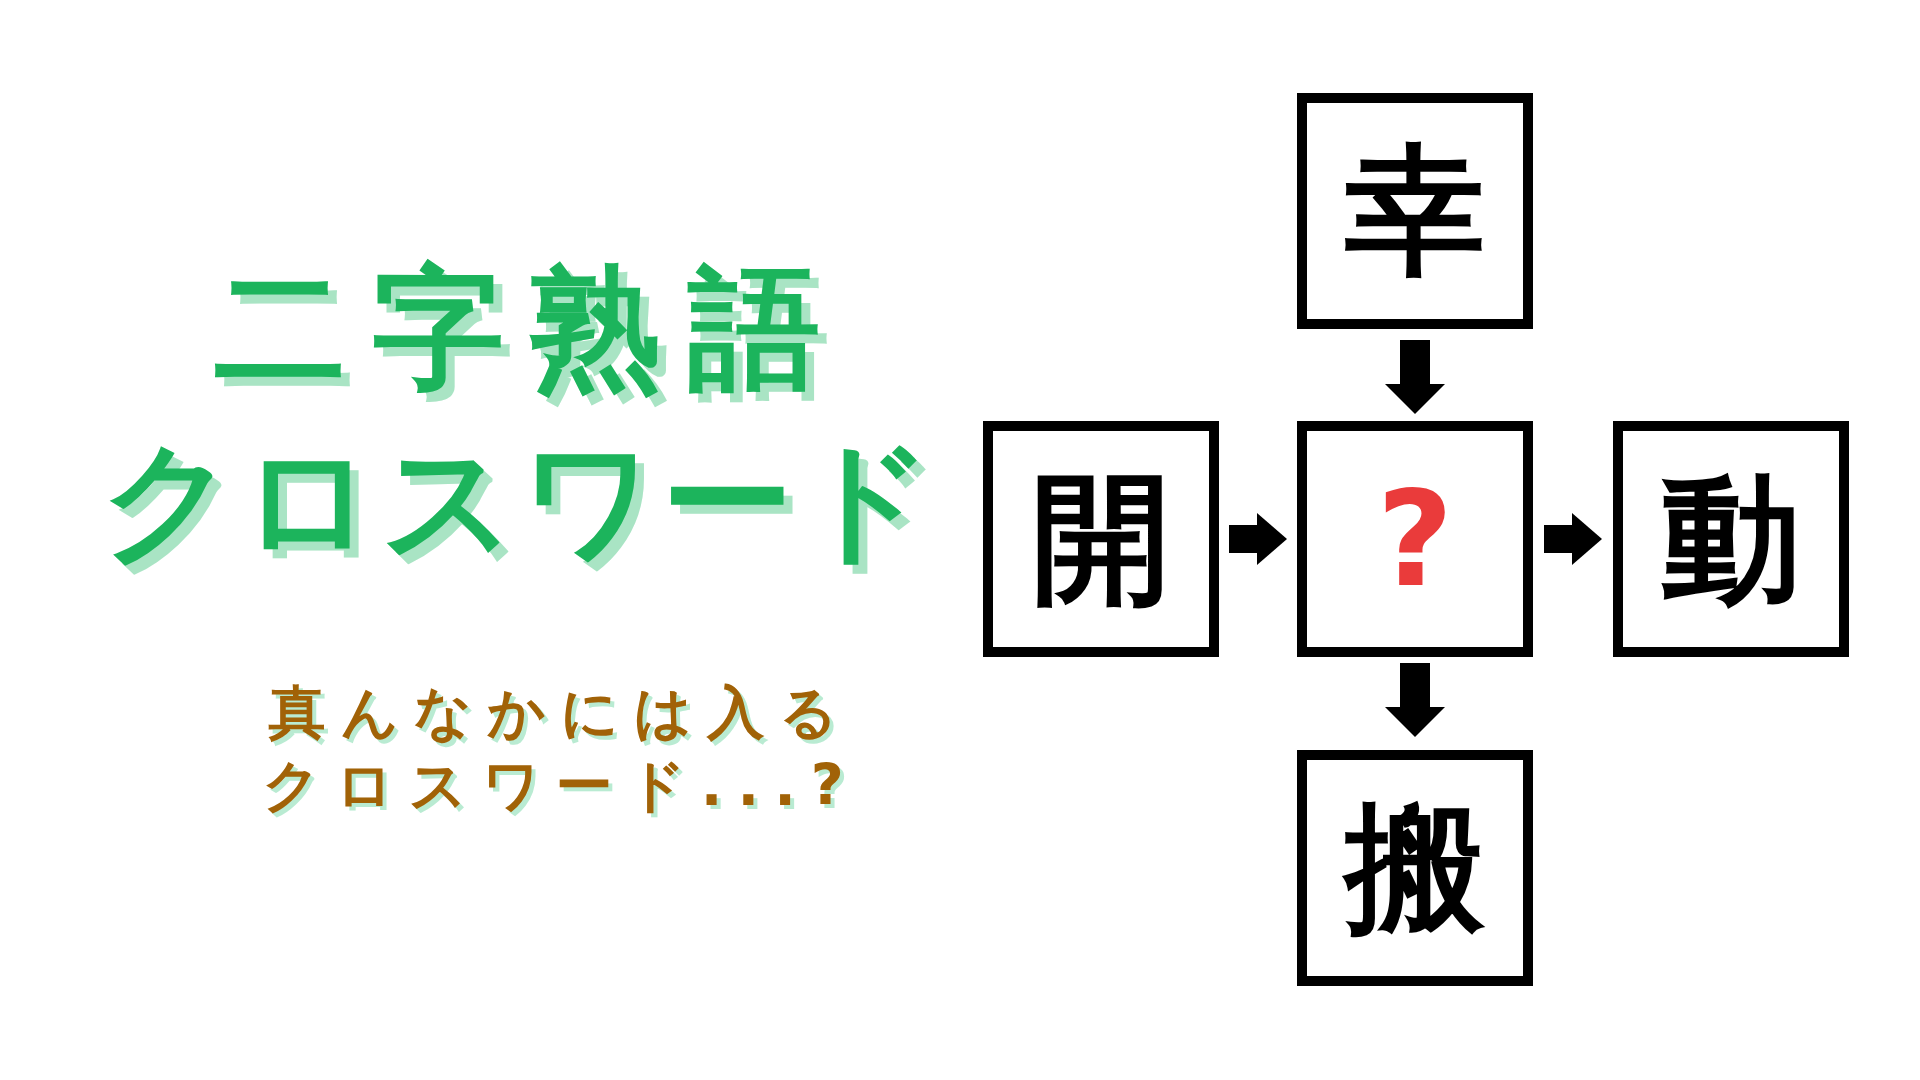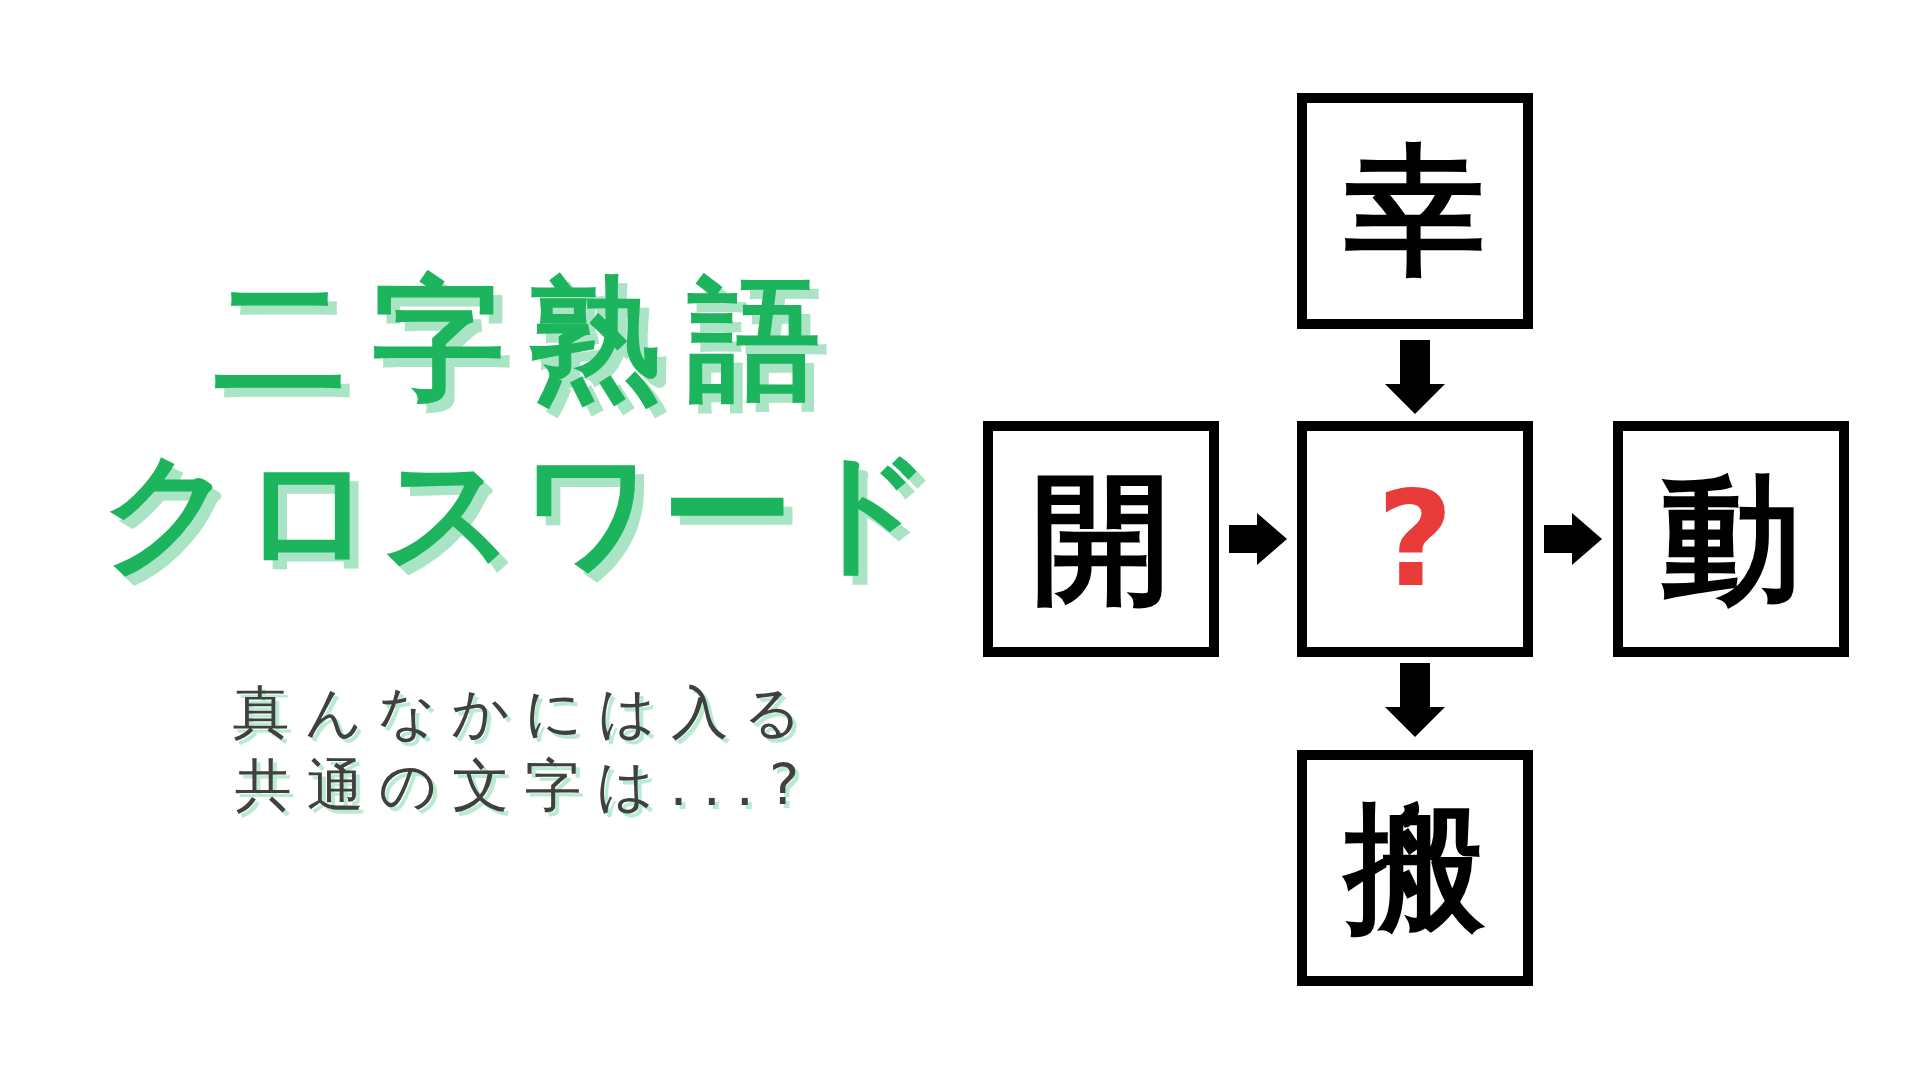--- a/index.html
+++ b/index.html
@@ -29,32 +29,34 @@
     text-align: center;
     color: #1cb45c;
     font-weight: 800;
   }
   .title-line {
     display: block;
     font-size: 132px;
     line-height: 1.24;
     white-space: nowrap;
     text-shadow: 9px 9px 0 #a9e4c4;
+    font-family: Liberation Mono, monospace;
   }
   .title-line.first  { letter-spacing: 26px; text-indent: 26px; }
   .title-line.second { letter-spacing: 5px;  text-indent: 5px; margin-top: 8px; }
 
   .subtitle-block {
     position: absolute;
     top: 676px;
     left: 0;
     width: 1034px;
     text-align: center;
-    color: #404040;
-    font-weight: 400;
+    color: #a16207;
+    font-weight: 700;
+    padding-left: 36px;
   }
   .subtitle-line {
     display: block;
     font-size: 57px;
     line-height: 1.28;
     letter-spacing: 15px;
     text-indent: 15px;
     white-space: nowrap;
     text-shadow: 4px 4px 0 #b9ebd2;
   }
@@ -100,21 +102,21 @@
 
 <div class="canvas">
 
   <div class="title-block">
     <span class="title-line first">二字熟語</span>
     <span class="title-line second">クロスワード</span>
   </div>
 
   <div class="subtitle-block">
     <span class="subtitle-line">真んなかには入る</span>
-    <span class="subtitle-line">共通の文字は...?</span>
+    <span class="subtitle-line">クロスワード...?</span>
   </div>
 
   <div>
 
     <div class="cell top">
       <span class="cell-char">幸</span>
     </div>
 
     <div class="cell left">
       <span class="cell-char">開</span>

